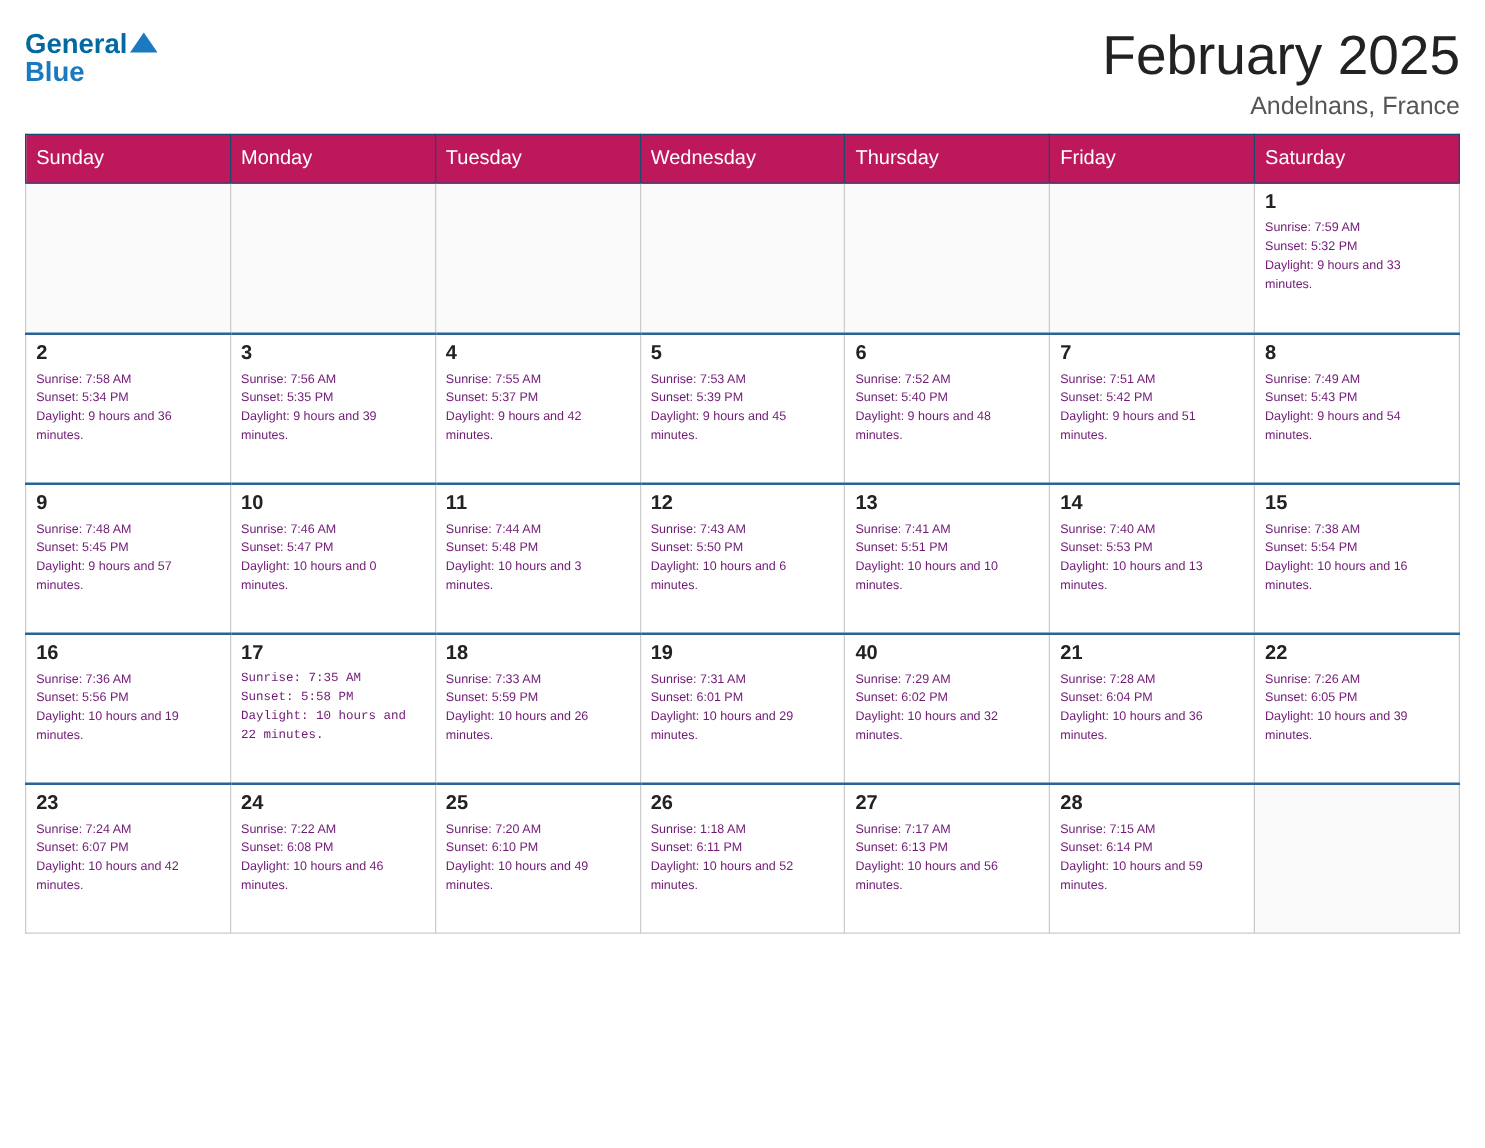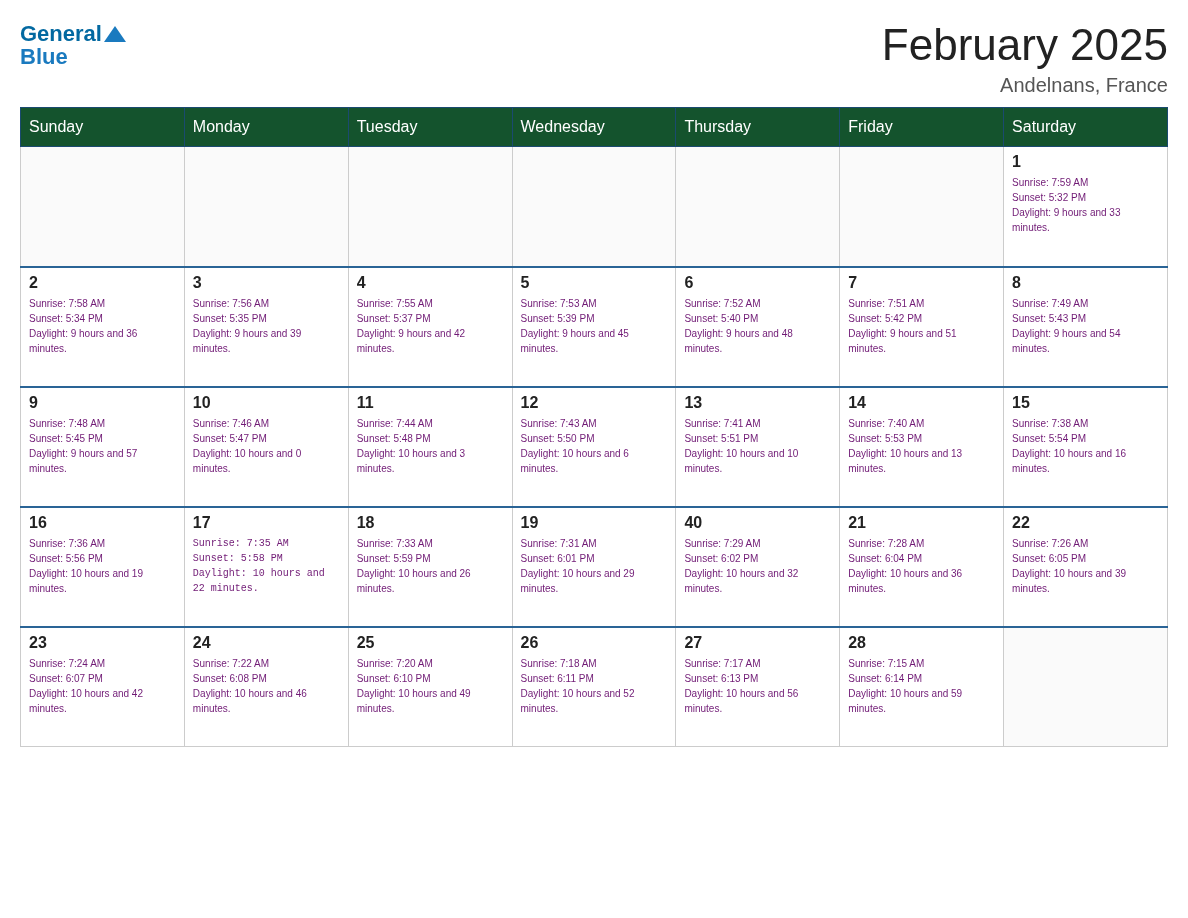--- a/index.html
+++ b/index.html
@@ -43,21 +43,21 @@
       font-size: 20px;
       color: #555;
       margin-top: 4px;
     }
     .calendar {
       width: 100%;
       border-collapse: collapse;
       margin-top: 10px;
     }
     .calendar th {
-      background-color: #14532d;
+      background-color: #be185d;
       color: #fff;
       font-size: 16px;
       padding: 10px 8px;
       text-align: left;
       border: 1px solid #1a4a70;
       font-weight: normal;
     }
     .calendar td {
       border: 1px solid #ccc;
       vertical-align: top;
@@ -282,21 +282,21 @@
 Daylight: 10 hours and 46 minutes.</div>
         </td>
         <td>
           <span class="day-number">25</span>
           <div class="day-info" style="white-space: pre-line;">Sunrise: 7:20 AM
 Sunset: 6:10 PM
 Daylight: 10 hours and 49 minutes.</div>
         </td>
         <td>
           <span class="day-number">26</span>
-          <div class="day-info" style="white-space: pre-line;">Sunrise: 7:18 AM
+          <div class="day-info" style="white-space: pre-line;">Sunrise: 1:18 AM
 Sunset: 6:11 PM
 Daylight: 10 hours and 52 minutes.</div>
         </td>
         <td>
           <span class="day-number">27</span>
           <div class="day-info" style="white-space: pre-line;">Sunrise: 7:17 AM
 Sunset: 6:13 PM
 Daylight: 10 hours and 56 minutes.</div>
         </td>
         <td>

